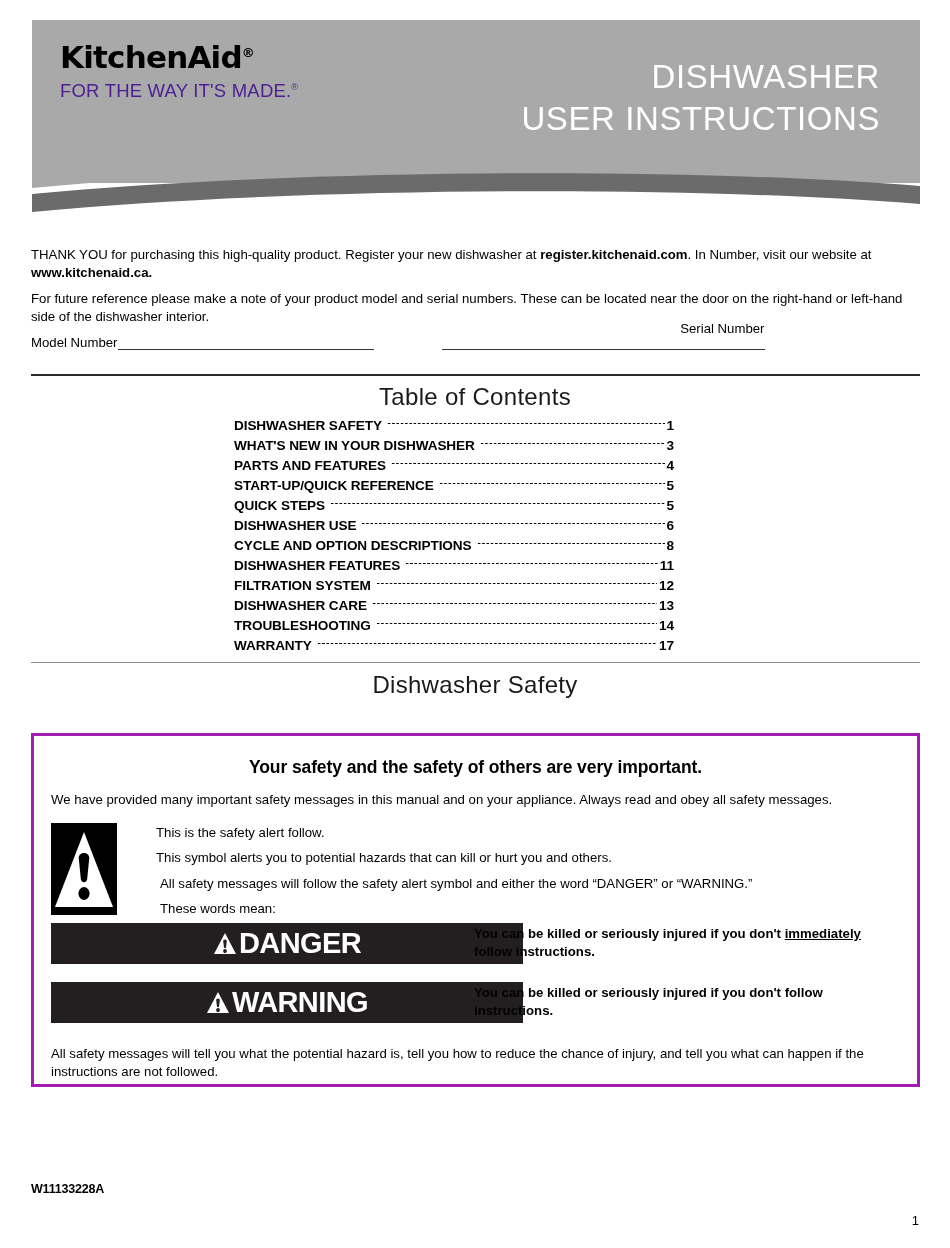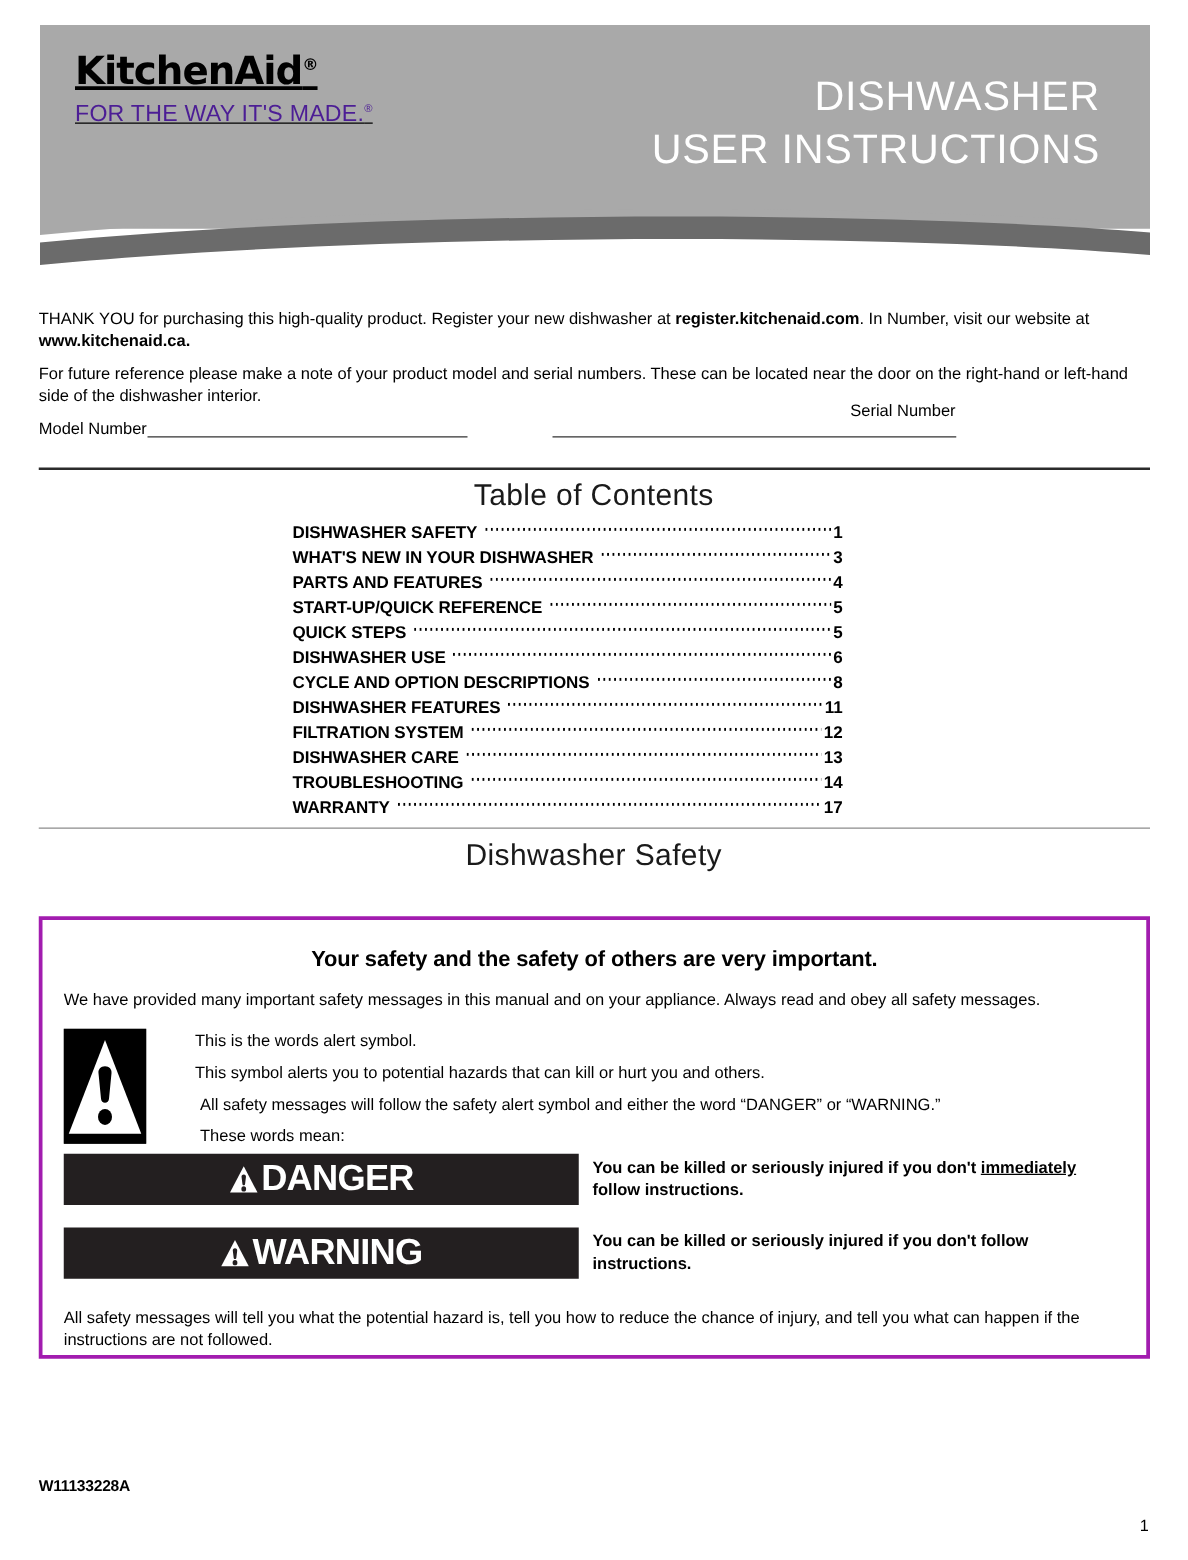--- a/index.html
+++ b/index.html
@@ -30,21 +30,20 @@
     left: 32px;
     top: 20px;
     width: 888px;
     height: 163px;
     background: #a9a9a9;
   }
   .logo-block {
     position: absolute;
     left: 28px;
     top: 22px;
-    text-decoration: underline;
   }
   .logo-wordmark {
     font-family: "DejaVu Sans", sans-serif;
     font-weight: bold;
     font-size: 31px;
     letter-spacing: -0.8px;
     color: #000000;
     line-height: 1;
     white-space: nowrap;
   }
@@ -247,21 +246,21 @@
   .signal-row {
     position: relative;
     margin-top: 8px;
     height: 45px;
   }
   .signal-row.second { margin-top: 14px; padding-left: 41px; }
   .signal-bar {
     position: absolute;
     left: 17px;
     top: 0;
-    width: 412px;
+    width: 472px;
     height: 41px;
     background: #231f20;
     color: #ffffff;
     display: flex;
     align-items: center;
     justify-content: center;
   }
   .signal-bar .sig-text {
     font-size: 29px;
     font-weight: bold;
@@ -421,21 +420,21 @@
       <div class="alert-symbol">
         <svg width="66" height="92" viewBox="0 0 66 92">
           <rect x="0" y="0" width="66" height="92" fill="#000000"></rect>
           <path d="M33 9 L62 84 L4 84 Z" fill="#ffffff"></path>
           <path d="M33 30 C36.5 30 38.6 32.6 38.2 35.6 L36.2 56 C36 58 34.7 59.2 33 59.2
                    C31.3 59.2 30 58 29.8 56 L27.8 35.6 C27.4 32.6 29.5 30 33 30 Z" fill="#000000"></path>
           <ellipse cx="33" cy="70.5" rx="5.6" ry="6.4" fill="#000000"></ellipse>
         </svg>
       </div>
       <div class="alert-lines">
-        <div>This is the words alert symbol.</div>
+        <div>This is the safety alert follow.</div>
         <div>This symbol alerts you to potential hazards that can kill or hurt you and others.</div>
         <div class="indent">All safety messages will follow the safety alert symbol and either the word “DANGER” or “WARNING.”</div>
         <div class="indent">These words mean:</div>
       </div>
     </div>
 
     <div class="signal-row">
       <div class="signal-bar">
         <span class="sig-text">
           <span class="sig-tri">

